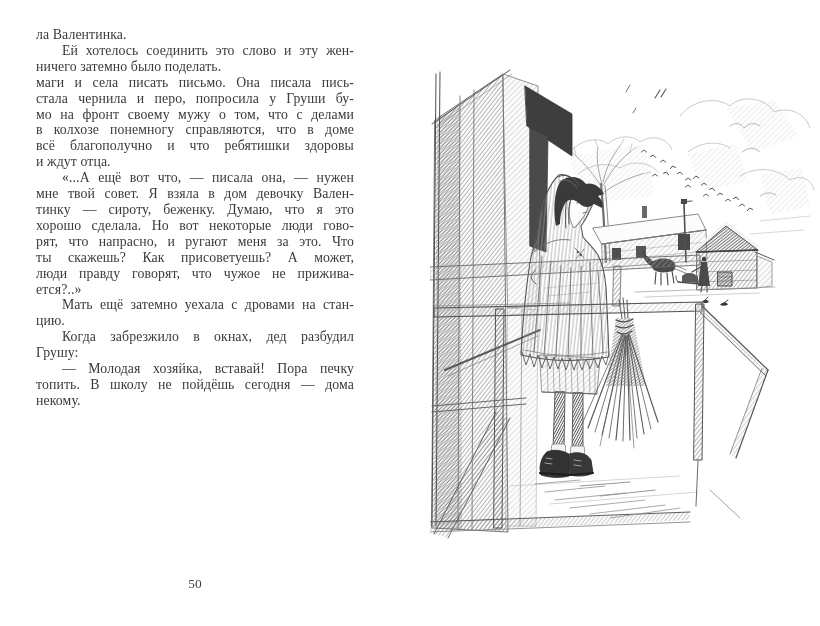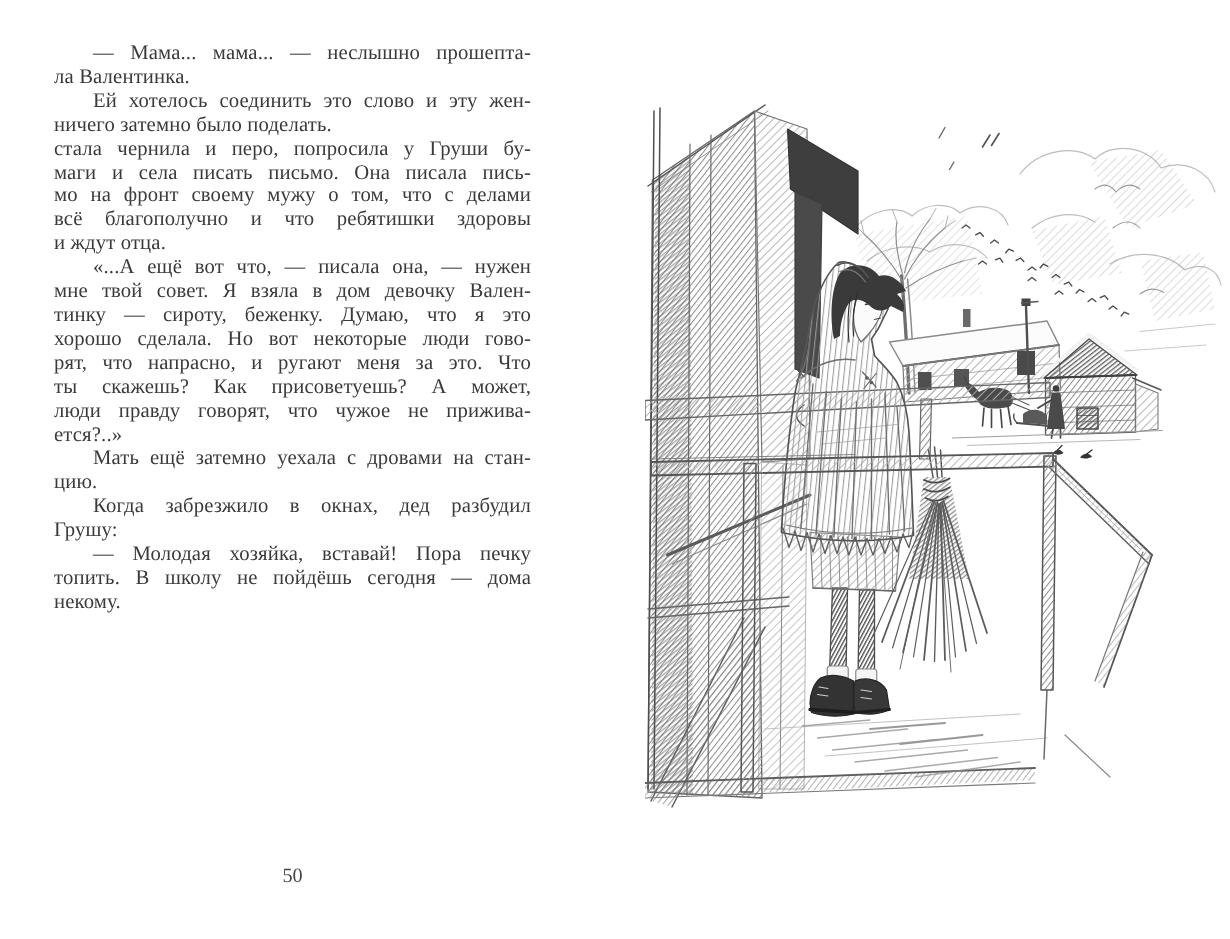--- a/index.html
+++ b/index.html
@@ -32,31 +32,31 @@
 </style>
 </head>
 <body>
 
 <div class="spread">
 
   <div>
     <div class="text-column">
       <div>
           <div class="para">
-            <div class="line first">— Мама... мама... — неслышно прошепта-</div>
             <div class="line last">ла Валентинка.</div>
           </div>
           <div class="para">
             <div class="line first">Ей хотелось соединить это слово и эту жен-</div>
             <div class="line last">ничего затемно было поделать.</div>
           </div>
           <div class="para">
+            <div class="line">маги и села писать письмо. Она писала пись-</div>
             <div class="line">стала чернила и перо, попросила у Груши бу-</div>
-            <div class="line">маги и села писать письмо. Она писала пись-</div>
             <div class="line">мо на фронт своему мужу о том, что с делами</div>
+            <div class="line">в колхозе понемногу справляются, что в доме</div>
             <div class="line">всё благополучно и что ребятишки здоровы</div>
             <div class="line last">и ждут отца.</div>
           </div>
           <div class="para">
             <div class="line first">«...А ещё вот что, — писала она, — нужен</div>
             <div class="line">мне твой совет. Я взяла в дом девочку Вален-</div>
             <div class="line">тинку — сироту, беженку. Думаю, что я это</div>
             <div class="line">хорошо сделала. Но вот некоторые люди гово-</div>
             <div class="line">рят, что напрасно, и ругают меня за это. Что</div>
             <div class="line">ты скажешь? Как присоветуешь? А может,</div>

